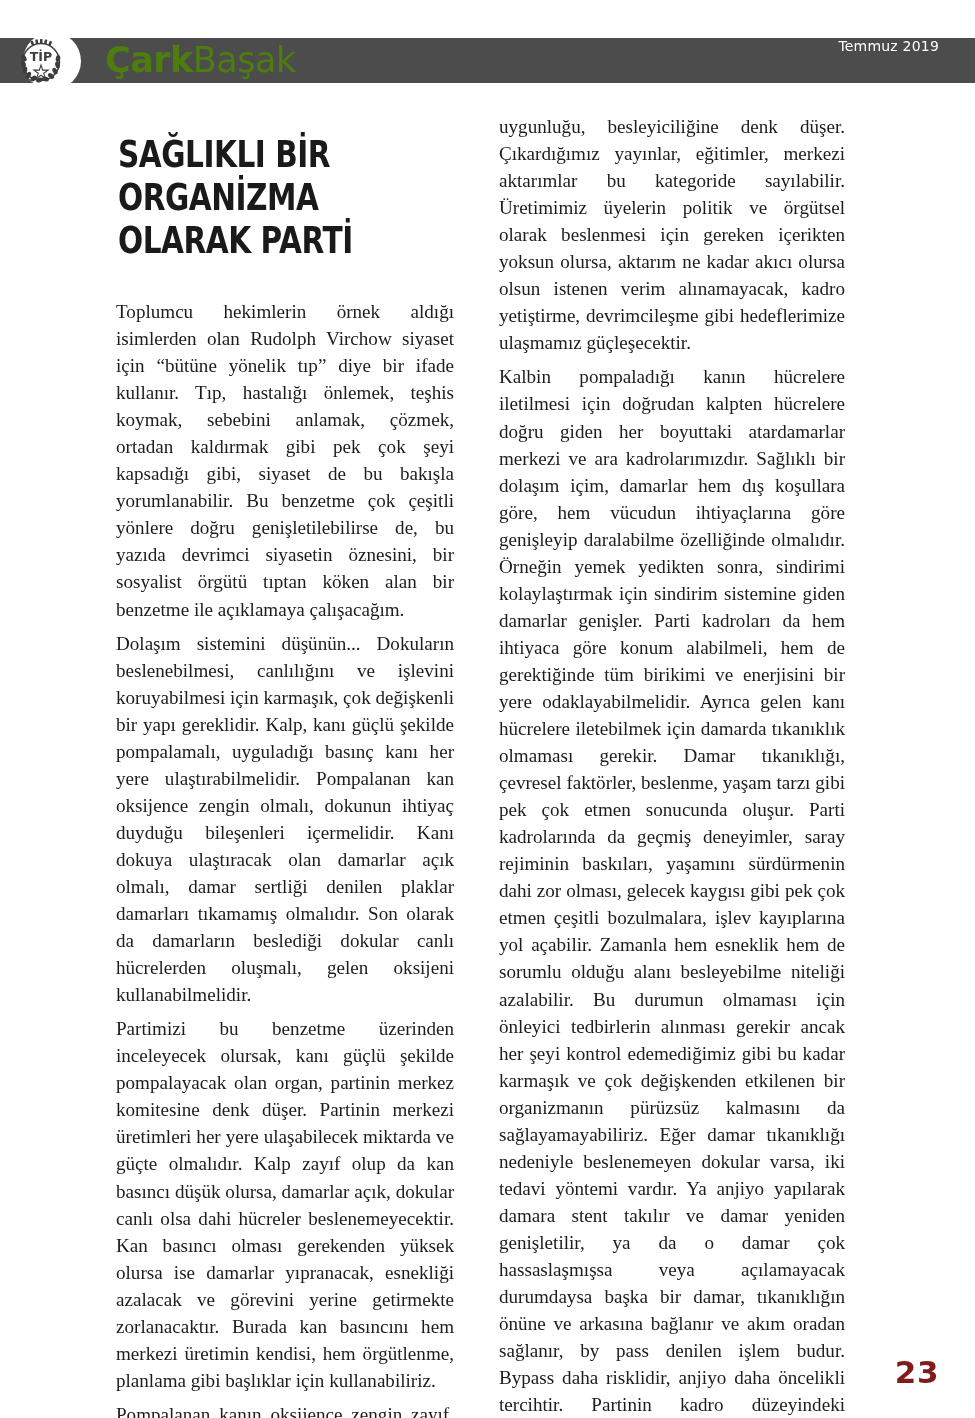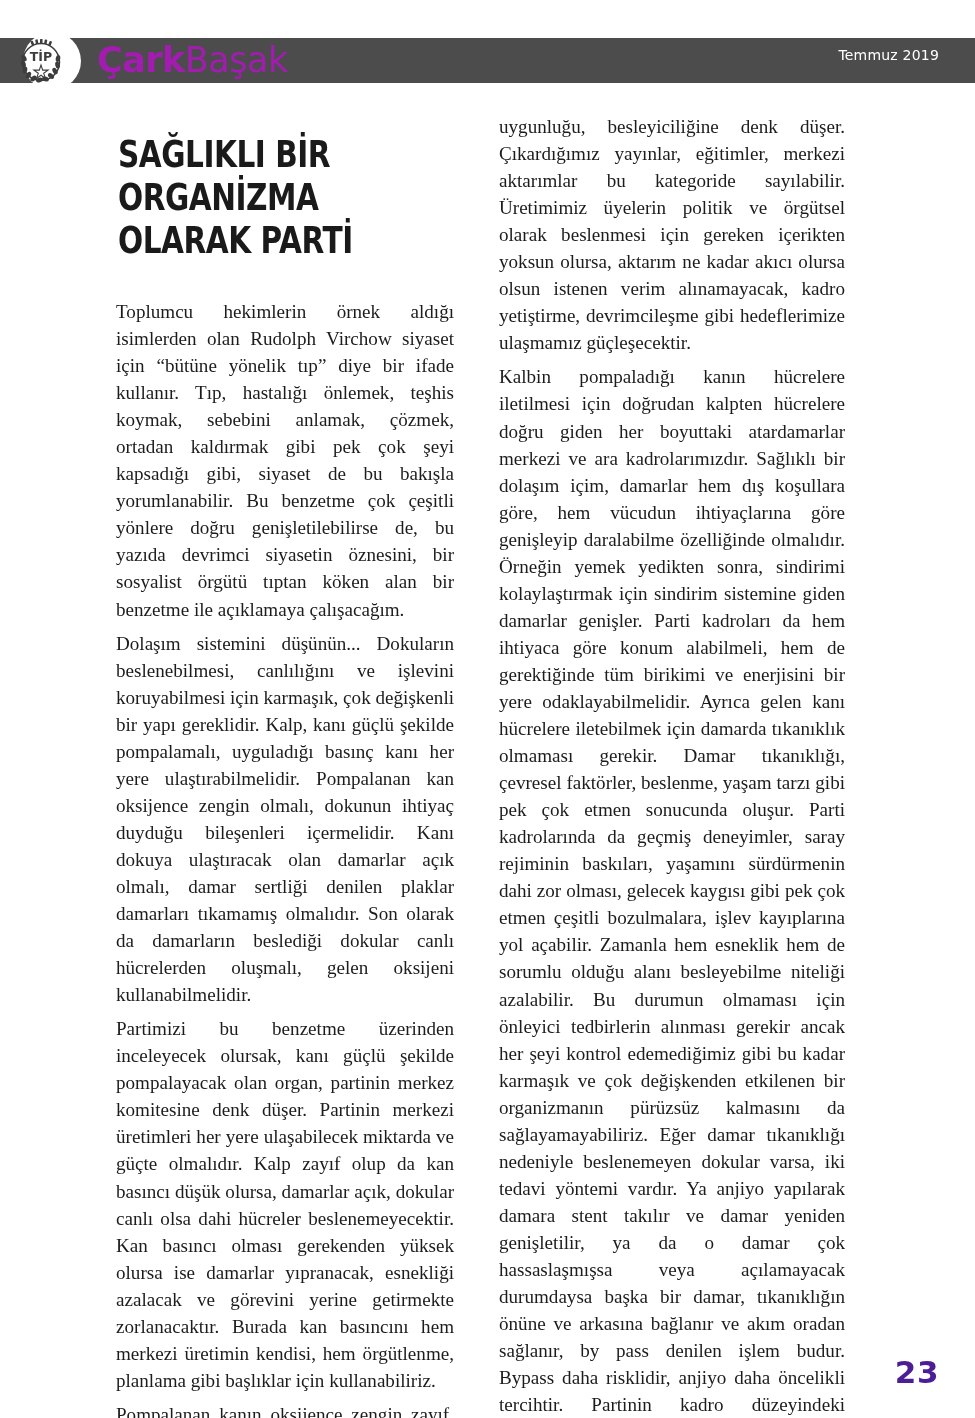--- a/index.html
+++ b/index.html
@@ -21,40 +21,40 @@
     left: 0;
     top: 38px;
     width: 975px;
     height: 45px;
     background: #4c4c4c;
     display: flex;
     align-items: center;
   }
   .masthead-title {
     position: absolute;
-    left: 97px;
+    left: 105px;
     top: 30px;
     font-family: "DejaVu Sans", "Liberation Sans", sans-serif;
     font-size: 35px;
     line-height: 60px;
     letter-spacing: -0.5px;
     white-space: nowrap;
-    color: #a21caf;
+    color: #4d7c0f;
     z-index: 4;
   }
   .masthead-title .brand-strong {
     font-weight: 700;
   }
   .masthead-title .brand-light {
     font-weight: 400;
   }
   .masthead-date {
     position: absolute;
     right: 36px;
-    top: 47px;
+    top: 38px;
     font-family: "DejaVu Sans", "Liberation Sans", sans-serif;
     font-size: 14px;
     color: #ffffff;
     letter-spacing: 0.2px;
     z-index: 4;
   }
 
   
   .logo-disc {
     position: absolute;
@@ -121,21 +121,21 @@
     margin-bottom: 0;
   }
 
   .page-number {
     position: absolute;
     right: 36px;
     bottom: 28px;
     font-family: "DejaVu Sans", "Liberation Sans", sans-serif;
     font-weight: 700;
     font-size: 31px;
-    color: #4c1d95;
+    color: #7f1d1d;
     letter-spacing: 0.5px;
   }
 </style>
 </head>
 <body>
 
 <div class="masthead"></div>
 
 <div class="logo-disc"></div>
 

